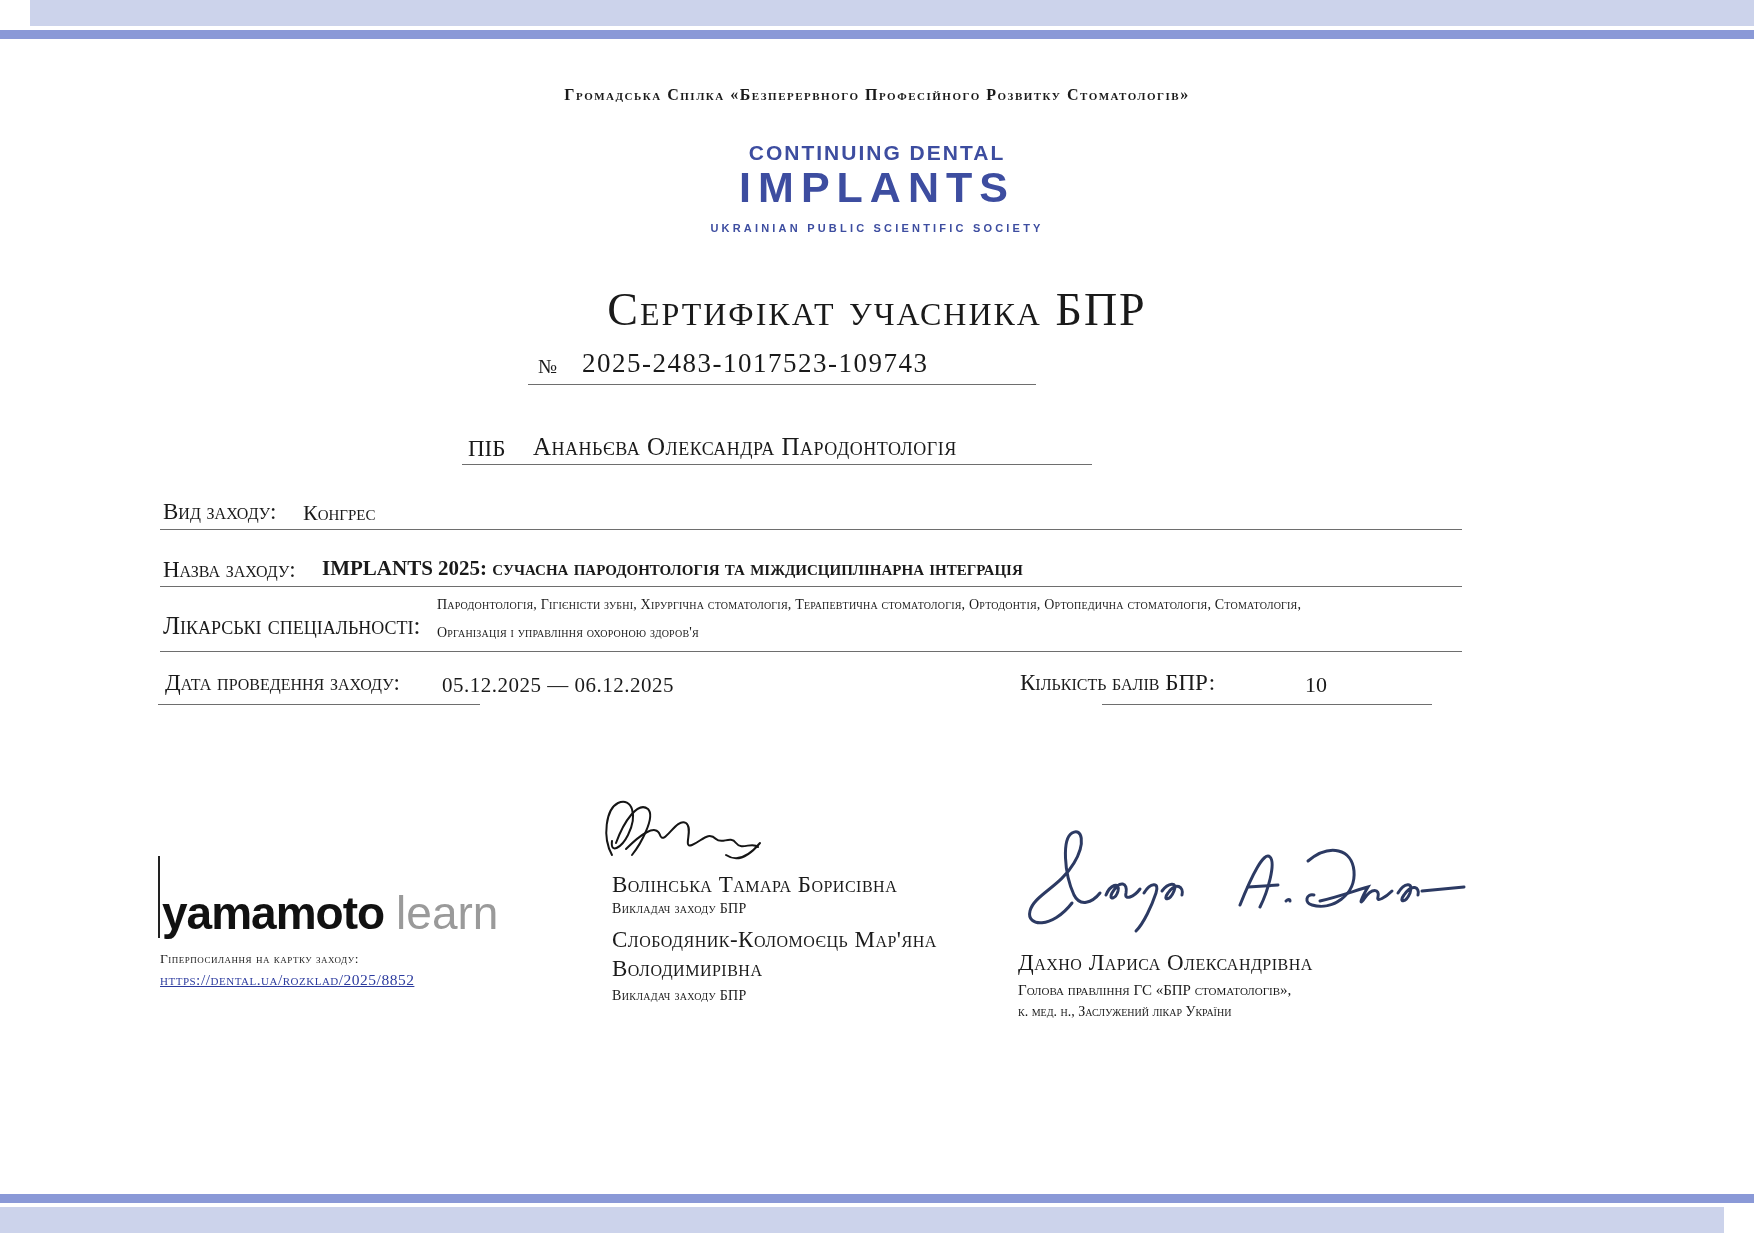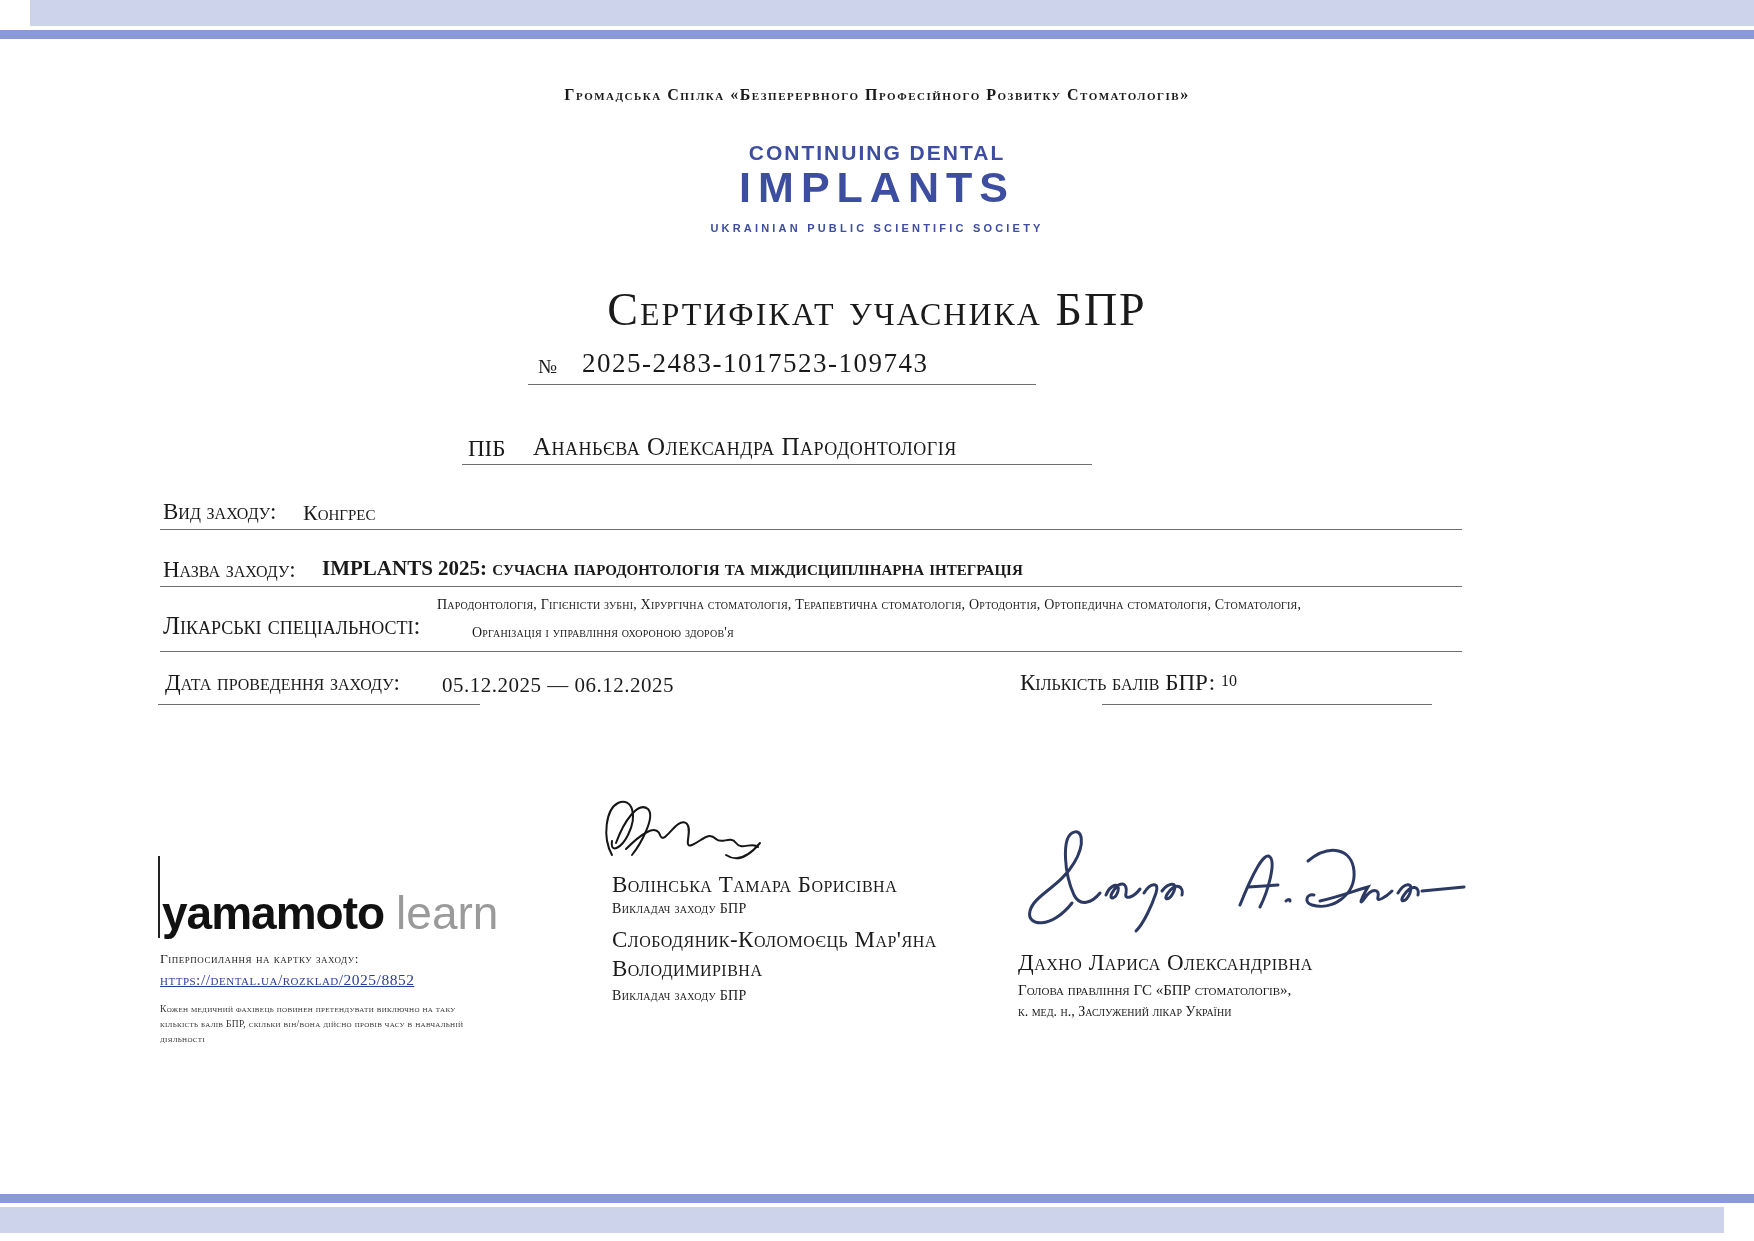--- a/index.html
+++ b/index.html
@@ -69,29 +69,29 @@
   <div class="abs sc lbl" style="left:163px;top:499px;font-size:23px;">Вид заходу:</div>
   <div class="abs sc" style="left:303px;top:500px;font-size:22px;">Конгрес</div>
   <div class="abs line" style="left:160px;top:529px;width:1302px;border-bottom-width:1px;"></div>
 
   <div class="abs sc lbl" style="left:163px;top:557px;font-size:23px;">Назва заходу:</div>
   <div class="abs sc" style="left:322px;top:556px;font-size:21px;font-weight:700;">IMPLANTS 2025: сучасна пародонтологія та міждисциплінарна інтеграція</div>
   <div class="abs line" style="left:160px;top:586px;width:1302px;border-bottom-width:1px;"></div>
 
   <div class="abs sc lbl" style="left:163px;top:612px;font-size:25px;">Лікарські спеціальності:</div>
   <div class="abs sc" style="left:437px;top:597px;font-size:14px;letter-spacing:.2px;">Пародонтологія, Гігієністи зубні, Хірургічна стоматологія, Терапевтична стоматологія, Ортодонтія, Ортопедична стоматологія, Стоматологія,</div>
-  <div class="abs sc" style="left:437px;top:625px;font-size:14px;letter-spacing:.2px;margin-left:35px;">Організація і управління охороною здоров'я</div>
+  <div class="abs sc" style="left:437px;top:625px;font-size:14px;letter-spacing:.2px;">Організація і управління охороною здоров'я</div>
   <div class="abs line" style="left:160px;top:651px;width:1302px;border-bottom-width:1px;"></div>
 
   <div class="abs sc lbl" style="left:165px;top:670px;font-size:23px;">Дата проведення заходу:</div>
   <div class="abs" style="left:442px;top:673px;font-size:21px;letter-spacing:.5px;">05.12.2025 — 06.12.2025</div>
   <div class="abs line" style="left:158px;top:704px;width:322px;border-bottom-width:1px;"></div>
 
   <div class="abs sc lbl" style="left:1020px;top:670px;font-size:23px;">Кількість балів БПР:</div>
-  <div class="abs" style="left:1221px;top:672px;font-size:16px;">10</div>
+  <div class="abs" style="left:1305px;top:672px;font-size:22px;">10</div>
   <div class="abs line" style="left:1102px;top:704px;width:330px;border-bottom-width:1px;"></div>
 
   <svg class="abs" style="left:598px;top:793px;" width="170" height="82" viewBox="0 0 170 82">
     <g fill="none" stroke="#151515" stroke-width="2" stroke-linecap="round">
       <path d="M14,62 C4,44 8,16 20,10 C34,4 40,22 30,42 C24,54 12,62 14,48"></path>
       <path d="M18,50 C26,28 40,8 50,16 C58,24 42,52 34,62"></path>
       <path d="M28,56 C42,42 58,30 62,42 C66,54 78,24 88,30 C96,36 84,56 94,52 C104,48 110,38 118,46 C124,52 132,42 138,50 C144,58 154,48 160,54"></path>
       <path d="M128,62 C140,70 152,62 162,50"></path>
     </g>
   </svg>
@@ -118,18 +118,17 @@
   <div class="abs sc sig-name" style="left:1018px;top:950px;">Дахно Лариса Олександрівна</div>
   <div class="abs sc" style="left:1018px;top:982px;font-size:15px;">Голова правління ГС «БПР стоматологів»,</div>
   <div class="abs sc" style="left:1018px;top:1004px;font-size:14px;">к. мед. н., Заслужений лікар України</div>
 
   <div class="abs" style="left:158px;top:856px;width:1.5px;height:82px;background:#222;"></div>
   <div class="abs brand" style="left:162px;top:886px;">
     <span class="brand-main">yamamoto</span><span class="brand-sub">learn</span>
   </div>
   <div class="abs sc" style="left:160px;top:951px;font-size:13.5px;letter-spacing:.5px;">Гіперпосилання на картку заходу:</div>
   <a class="abs sc card-link" href="#" style="left:160px;top:971px;font-size:15.5px;letter-spacing:.5px;">https://dental.ua/rozklad/2025/8852</a>
-  <div class="abs sc" style="left:160px;top:1002px;width:332px;font-size:9.5px;line-height:1.6;color:#333;letter-spacing:.3px;">Кожен медичний фахівець повинен претендувати виключно на таку кількість балів БПР, скільки він/вона дійсно провів часу в навчальній діяльності</div>
 
   <div class="abs stripe" style="top:1194px;left:0;width:100%;height:9px;"></div>
   <div class="abs band" style="top:1207px;left:0;right:30px;height:26px;"></div>
 
 </div>
 
 </body></html>

